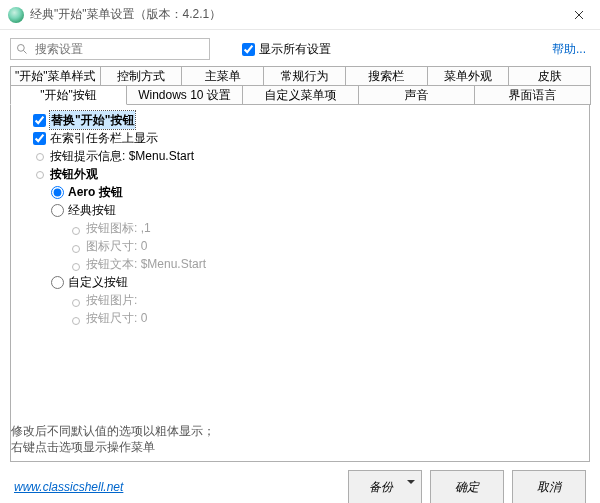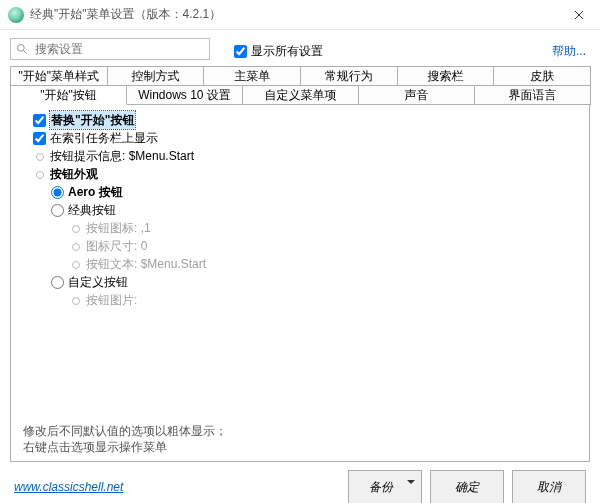--- a/index.html
+++ b/index.html
@@ -3,21 +3,21 @@
 <meta charset="utf-8">
 <style>
 * { box-sizing: border-box; margin: 0; padding: 0; font-family: "Microsoft YaHei", "Segoe UI", sans-serif; font-size: 12px; }
 body { background: #fff; width: 600px; height: 503px; overflow: hidden; }
 
 .titlebar { height: 30px; display: flex; align-items: center; padding: 0 0 0 8px; border-bottom: 1px solid #e8e8e8; }
 .titlebar .appicon { width: 16px; height: 16px; border-radius: 50%; background: radial-gradient(circle at 40% 35%, #c8f0e0 0%, #7ad6b8 40%, #3aa576 75%); margin-right: 6px; }
 .titlebar .title { color: #555; flex: 1; }
 .titlebar .close { width: 42px; height: 30px; display: flex; align-items: center; justify-content: center; color: #333; }
 
-.toolbar { display: flex; align-items: flex-end; gap: 6px; padding: 8px 10px 6px 10px; }
+.toolbar { display: flex; align-items: center; gap: 14px; padding: 8px 10px 6px 10px; }
 .searchwrap { display: flex; align-items: center; border: 1px solid #bfbfbf; background: #fff; height: 22px; width: 200px; }
 .searchicon { width: 22px; display: flex; align-items: center; justify-content: center; color: #888; }
 .searchinput { border: none; outline: none; height: 20px; width: 170px; padding: 0 2px; font-size: 12px; color: #999; }
 .showall { display: flex; align-items: center; gap: 4px; margin-left: 18px; }
 .showall input { width: 13px; height: 13px; }
 .spacer { flex: 1; }
 .help { color: #0066cc; cursor: pointer; padding-right: 4px; }
 
 .tabs { padding: 0 10px; }
 .tabrow { display: flex; }
@@ -30,23 +30,23 @@
 .node { display: flex; align-items: center; height: 18px; }
 .node .cb { width: 13px; height: 13px; margin: 0 4px 0 0; }
 .node .radio { width: 13px; height: 13px; margin: 0 4px 0 0; }
 .node .dot { width: 13px; height: 13px; margin: 0 4px 0 0; position: relative; }
 .node .dot::before { content: ""; position: absolute; left: 3px; top: 3px; width: 6px; height: 6px; border: 1px solid #bbb; border-radius: 50%; }
 .bold { font-weight: bold; }
 .hl { background: #cce8ff; outline: 1px dotted #555; padding: 0 1px; }
 .dim { color: #a0a0a0; }
 .ind1 { padding-left: 18px; }
 .ind2 { padding-left: 36px; }
-.ind3 { padding-left: 54px; }
-
-.note { position: absolute; left: 12px; bottom: 6px; color: #555; line-height: 16px; }
+.ind3 { padding-left: 54px; align-items: flex-end; }
+
+.note { position: absolute; left: 0; bottom: 6px; color: #555; line-height: 16px; }
 
 .footer { display: flex; align-items: center; padding: 8px 14px; gap: 8px; font-style: italic; }
 .url { color: #0066cc; text-decoration: underline; cursor: pointer; }
 .footer .spacer { flex: 1; }
 .btn { min-width: 74px; height: 22px; border: 1px solid #adadad; background: #f0f0f0; display: flex; align-items: center; justify-content: center; cursor: default; padding: 16px 10px; }
 .dd { position: relative; padding-right: 18px; }
 .dd::after { content: ""; position: absolute; right: 6px; top: 9px; border: 4px solid transparent; border-top-color: #333; }
 </style>
 </head>
 <body>
@@ -90,20 +90,23 @@
     <div class="tab">
         <span>主菜单</span>
       </div>
     <div class="tab">
         <span>常规行为</span>
       </div>
     <div class="tab">
         <span>搜索栏</span>
       </div>
     <div class="tab">
+        <span>菜单外观</span>
+      </div>
+    <div class="tab">
         <span>皮肤</span>
       </div>
   </div>
   <div class="tabrow">
     <div class="tab active">
         <span>"开始"按钮</span>
       </div>
     <div class="tab">
         <span>Windows 10 设置</span>
       </div>
@@ -164,20 +167,24 @@
       <span class="dim">按钮文本: $Menu.Start</span>
     </div>
 
     <div class="node ind2">
       <input type="radio" class="radio" name="btnlook" style="">
       <span>自定义按钮</span>
     </div>
     <div class="node ind3">
       <span class="dot"></span>
       <span class="dim">按钮图片:</span>
+    </div>
+    <div class="node ind3">
+      <span class="dot"></span>
+      <span class="dim">按钮尺寸: 0</span>
     </div>
 
   </div>
 
   <div class="note">
     <div>修改后不同默认值的选项以粗体显示；</div>
     <div>右键点击选项显示操作菜单</div>
   </div>
 </div>
 

